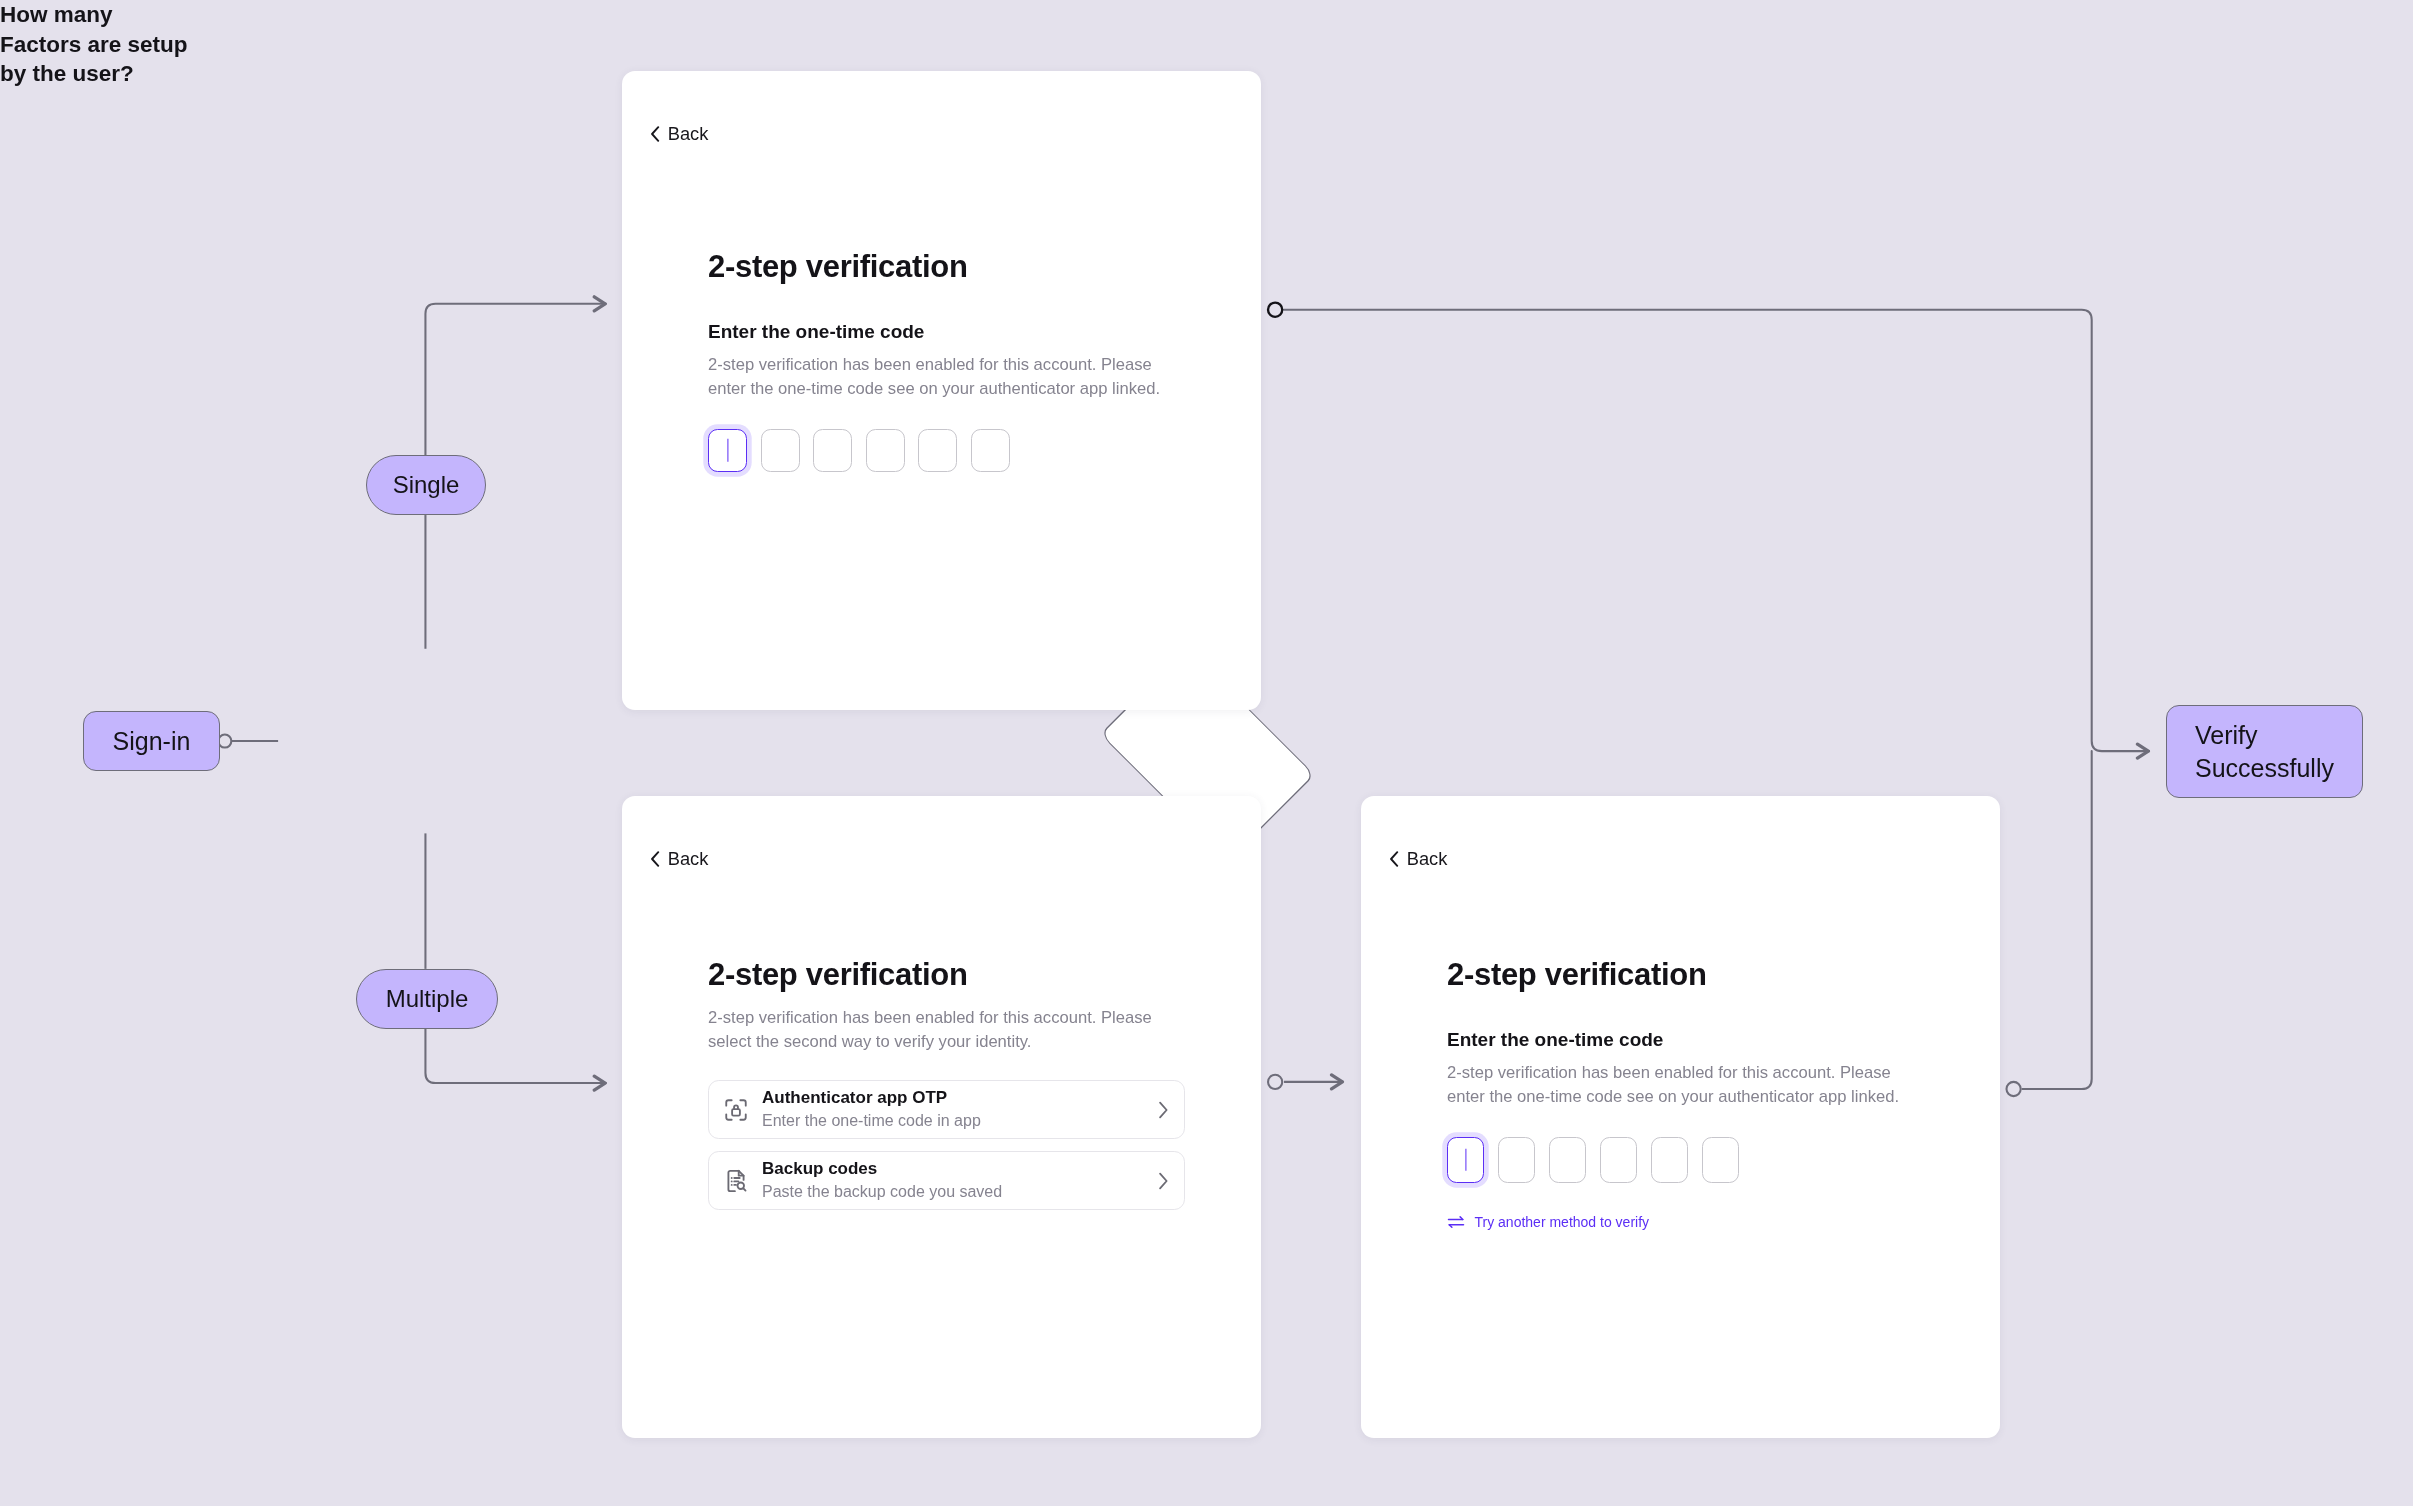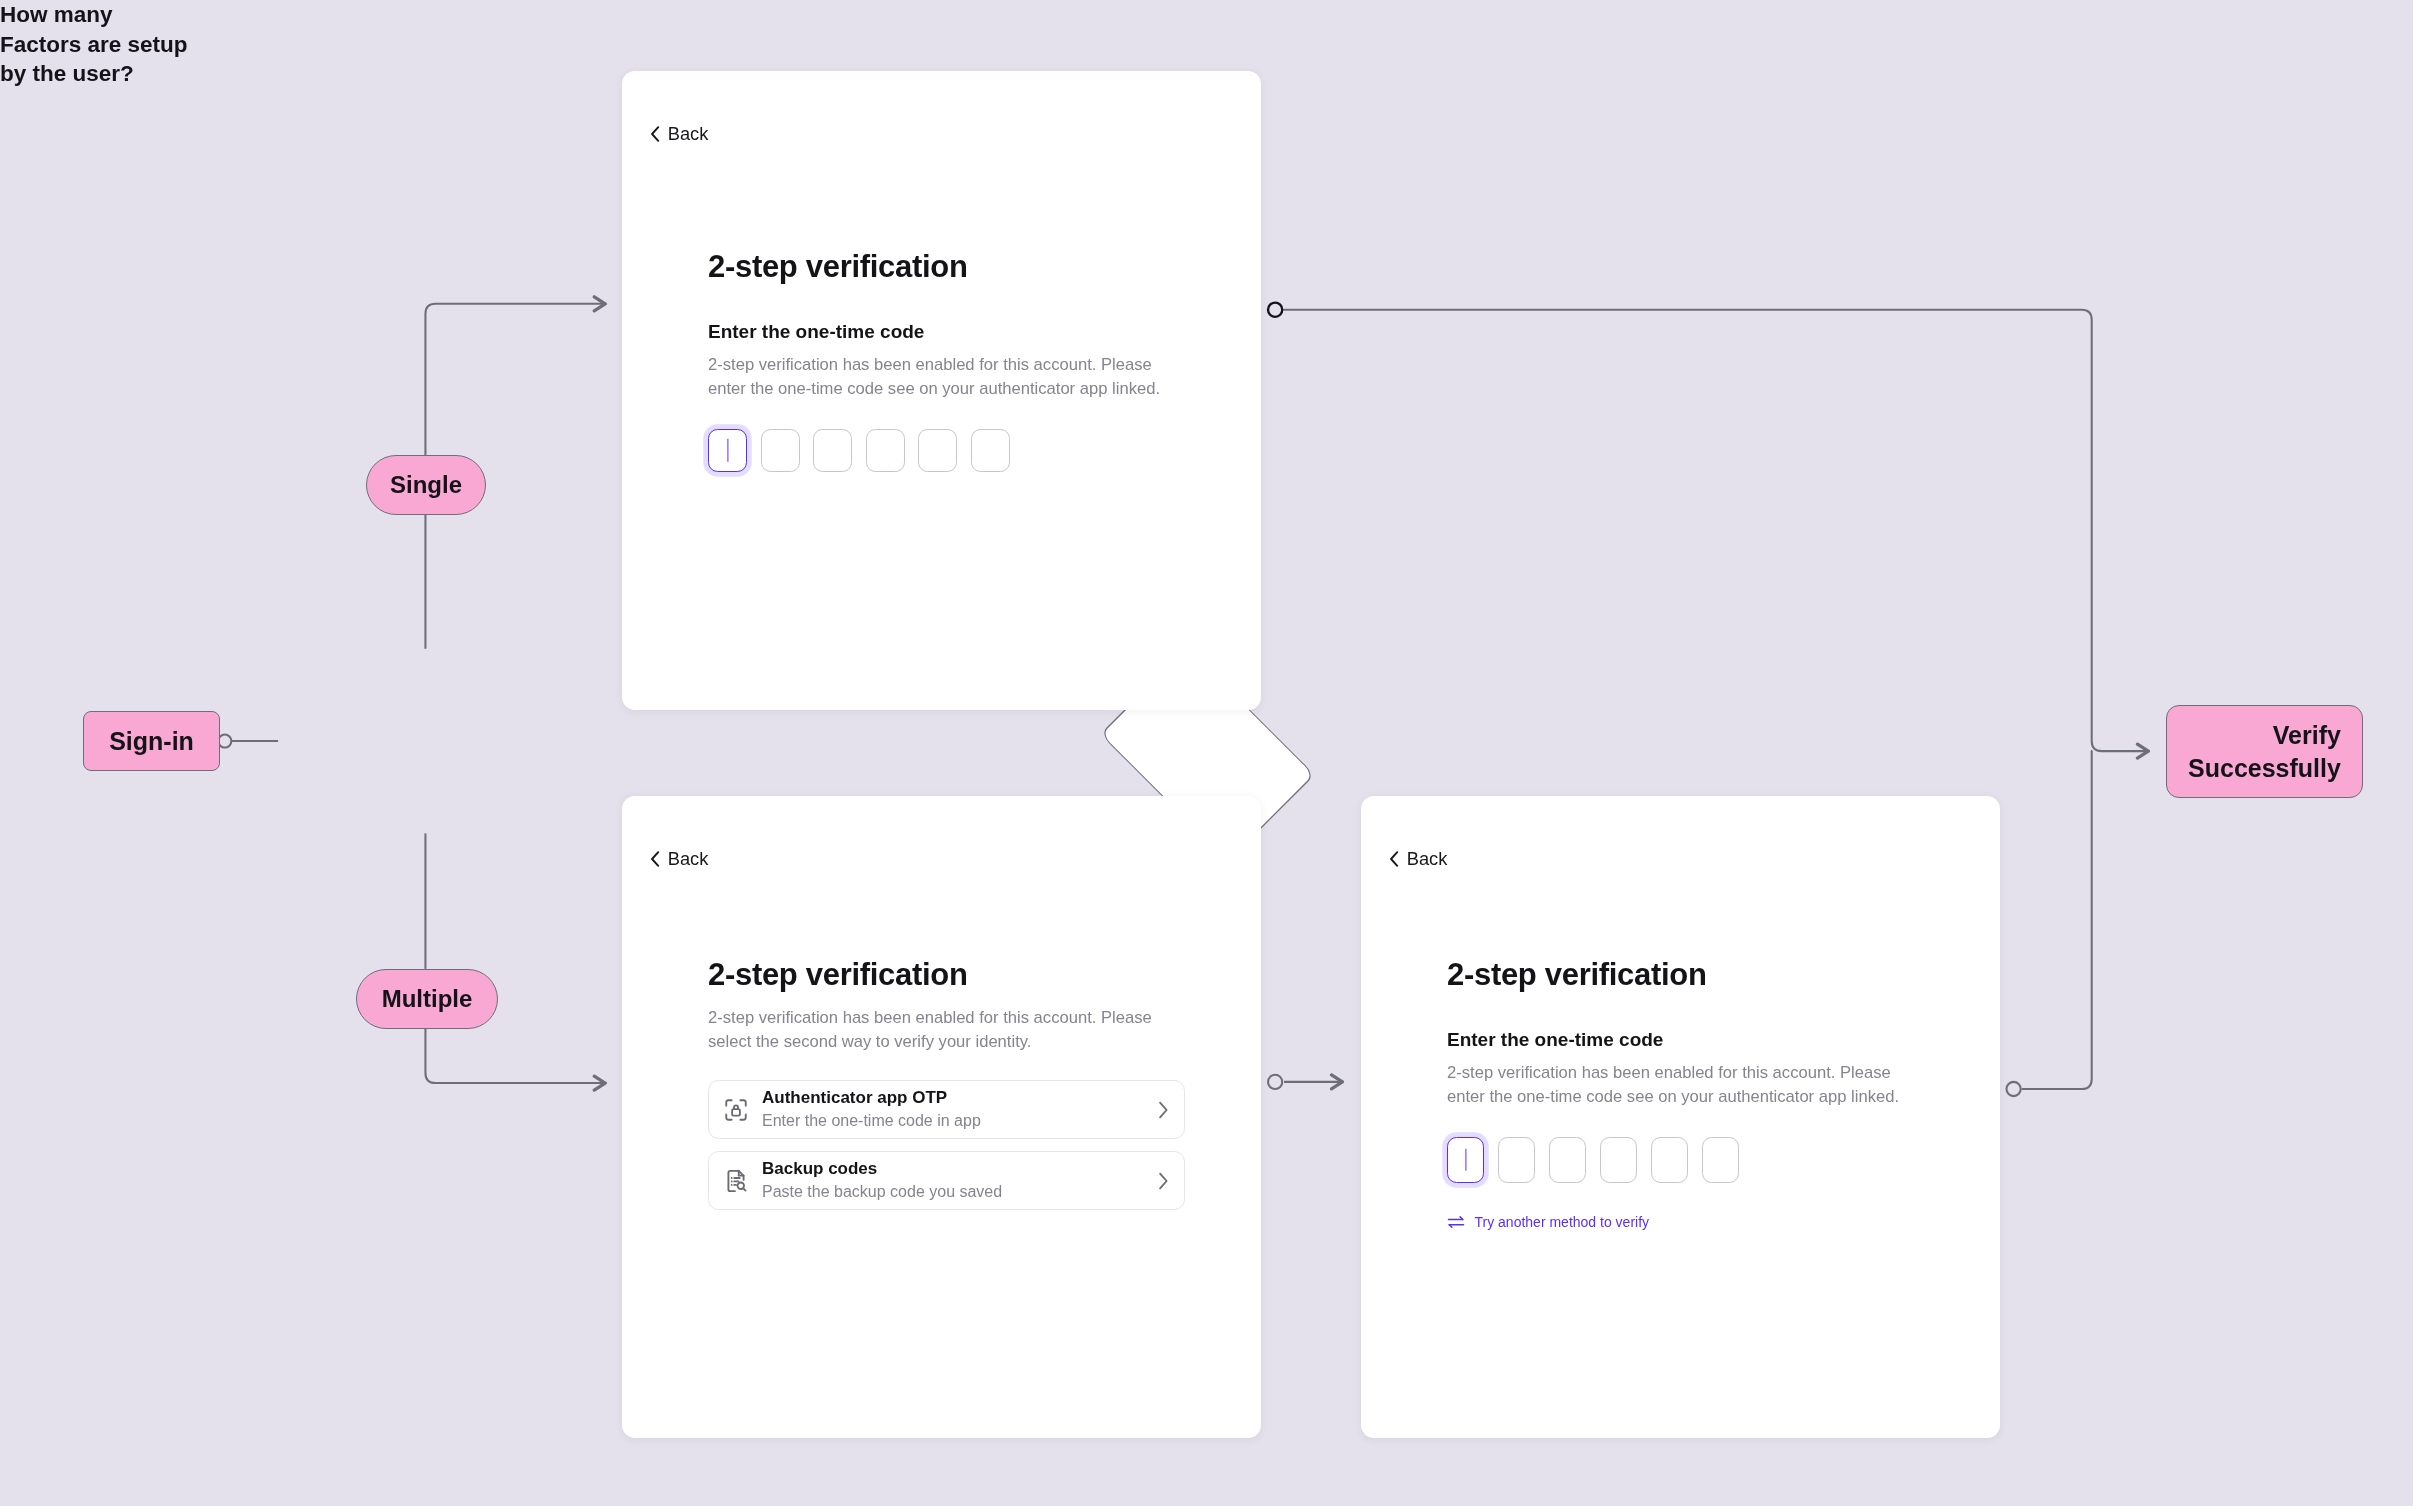--- a/index.html
+++ b/index.html
@@ -19,37 +19,37 @@
   #edges {
     position: absolute;
     left: 0; top: 0;
     width: 2413px; height: 1507px;
     pointer-events: none;
   }
 
   
   .node {
     position: absolute;
-    background: #f9a8d4;
+    background: #c4b5fd;
     border: 1.8px solid #6e6d7a;
     display: flex;
     align-items: center;
     justify-content: center;
-    text-align: right;
-    color: #141318;
-    font-weight: 700;
+    text-align: left;
+    color: #141318;
+    font-weight: 400;
   }
   .node-rect { border-radius: 13px; }
   .node-pill { border-radius: 591px; }
 
   #node-signin {
     left: 83px; top: 711px;
     width: 137px; height: 60px;
     font-size: 25px;
-    border-radius: 8px;
+    border-radius: 13px;
   }
   #node-decision {
     left: 278px; top: 649px;
     width: 305px; height: 185px;
     border: none;
     background: transparent;
   }
   #node-decision .diamond-shape {
     position: absolute;
     left: 50%; top: 50%;

